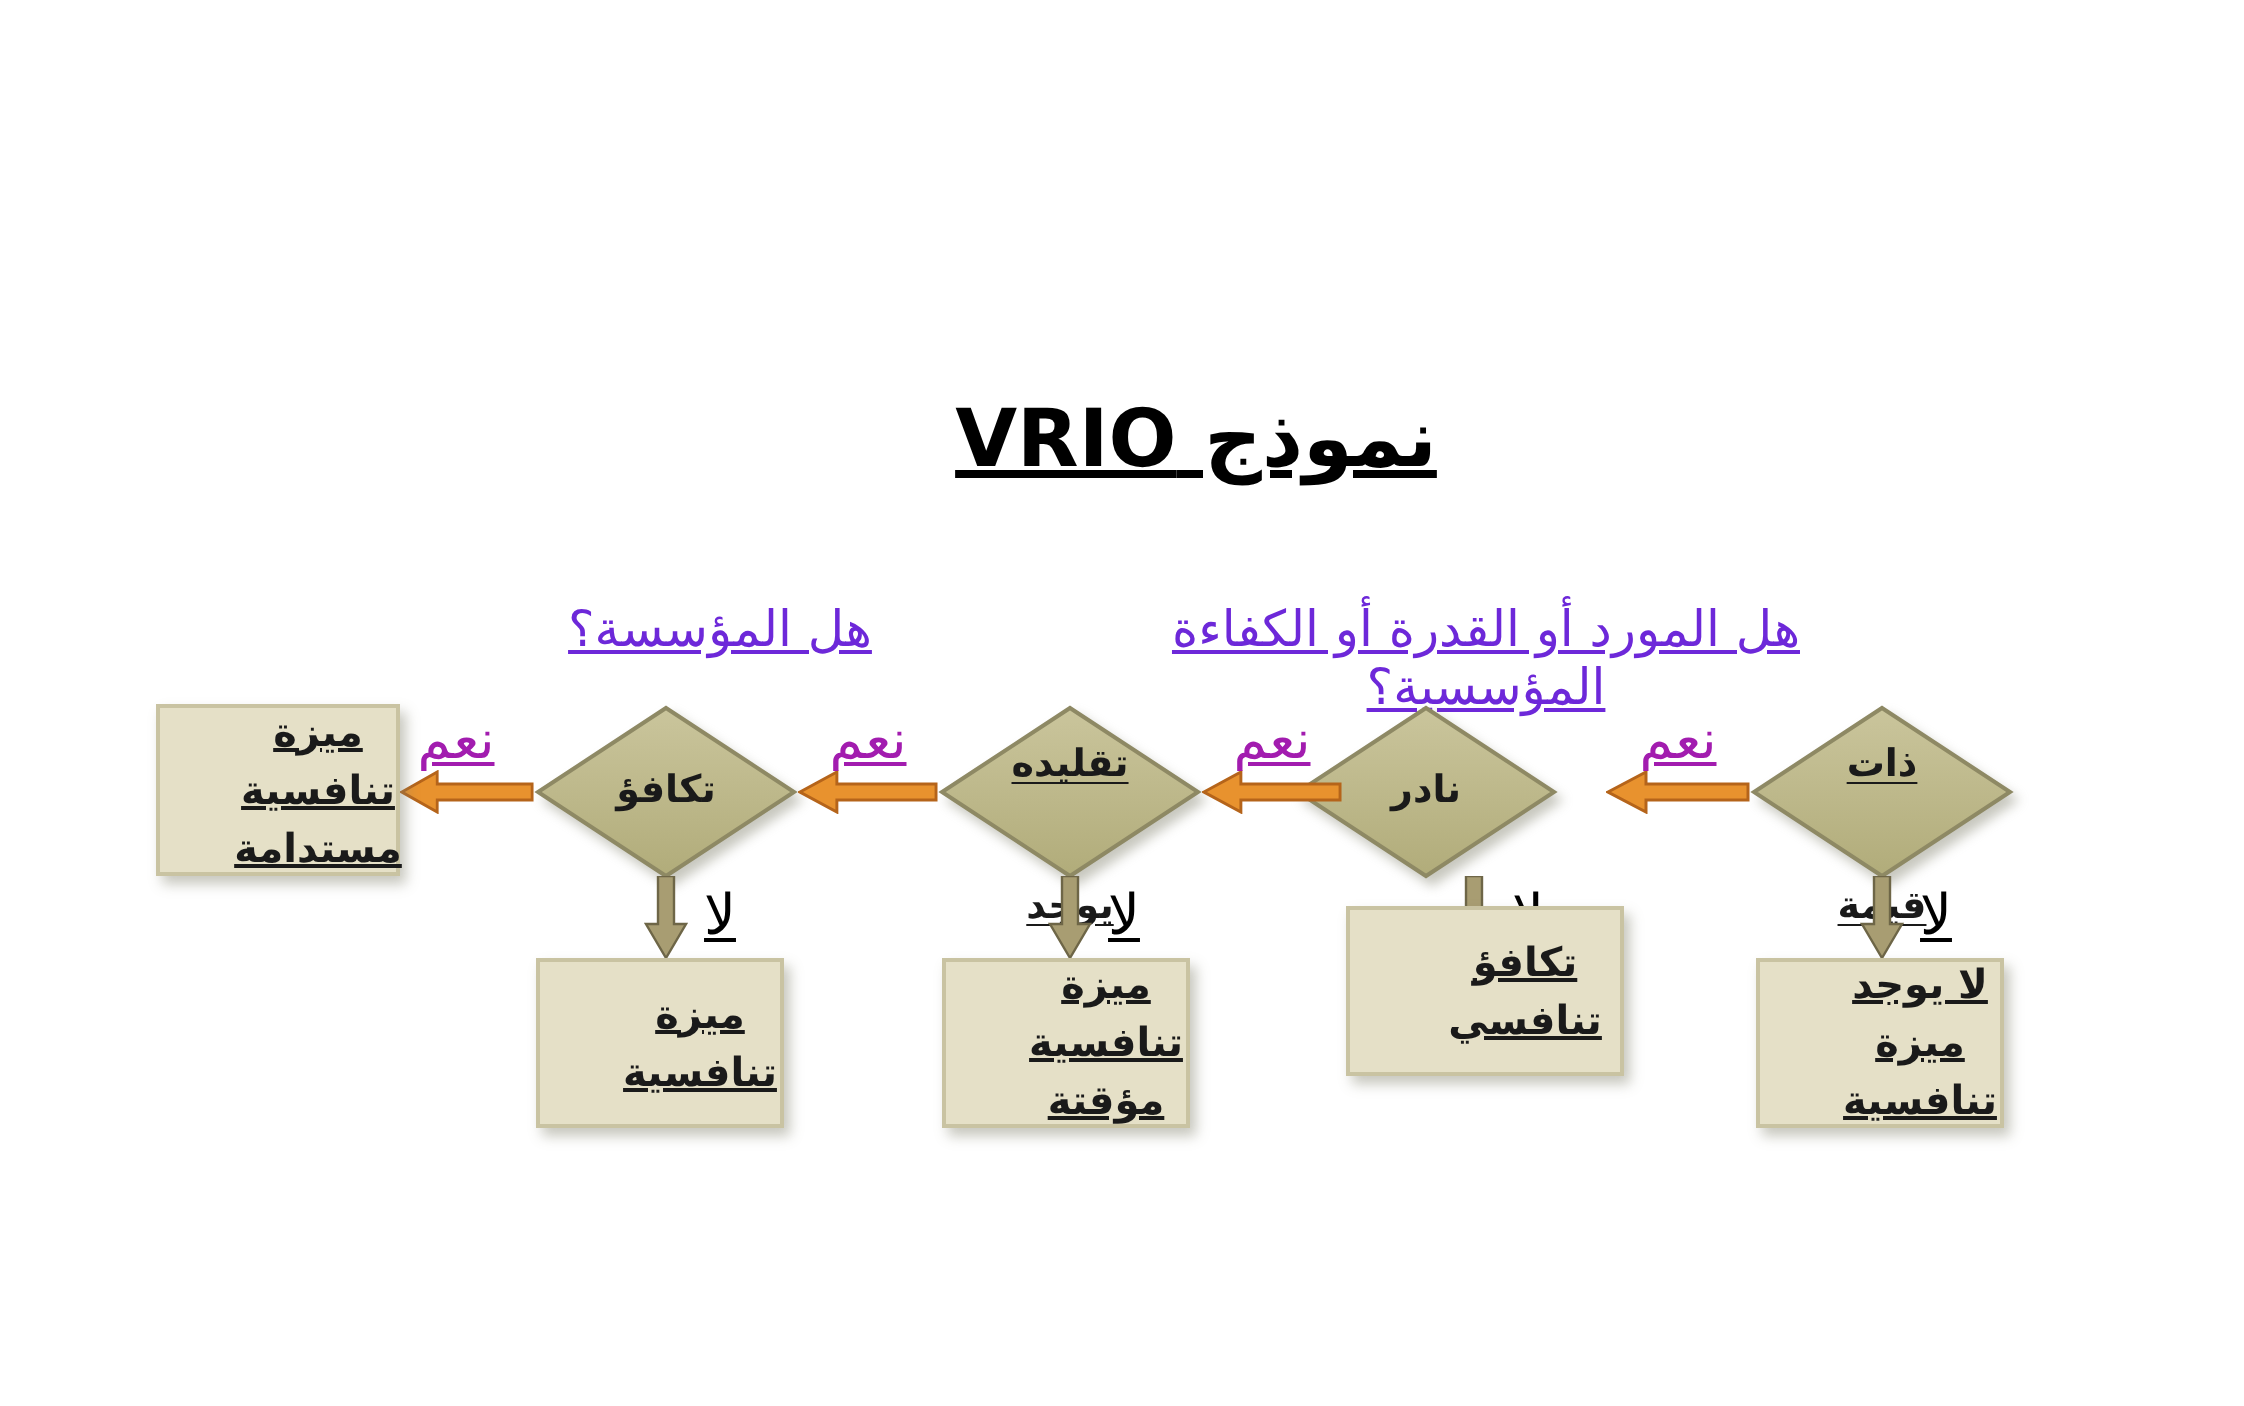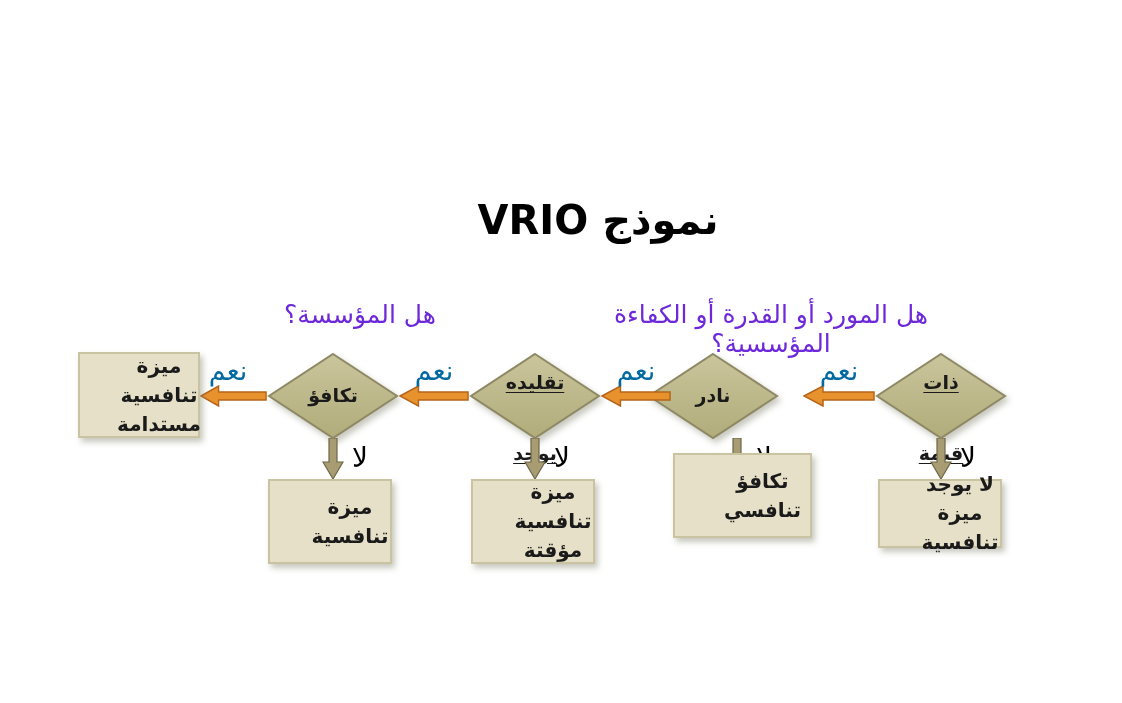--- a/index.html
+++ b/index.html
@@ -1,28 +1,28 @@
 <!DOCTYPE html>
 <html lang="ar"><head>
 <meta charset="utf-8">
 <style>
   html,body{margin:0;padding:0;}
   body{
     width:1122px;height:703px;position:relative;background:#ffffff;
     font-family:"DejaVu Sans", sans-serif;overflow:hidden;
   }
-  .abs{position:absolute;}
+  .abs{position:absolute;text-decoration:underline;}
   .title{
     top:197px;left:398px;width:400px;text-align:center;
     font-size:40px;font-weight:bold;color:#000;direction:rtl;
   }
   .question{
     top:300px;font-size:25px;color:#6d28d9;direction:rtl;text-align:center;
   }
-  .q-resource{left:566px;width:410px;}
+  .q-resource{left:538px;width:410px;}
   .q-organization{left:260px;width:200px;}
 
   .diamond{width:132px;height:88px;}
   .diamond svg{position:absolute;left:0;top:0;
     filter:drop-shadow(3px 4px 3px rgba(130,130,110,0.45));}
   .dlabel{
     position:absolute;left:0;top:0;width:100%;height:100%;
     display:flex;flex-direction:column;justify-content:center;align-items:center;
     font-size:19px;font-weight:bold;color:#1a1a1a;direction:rtl;line-height:1.35;
   }
@@ -31,21 +31,21 @@
 
   .outbox{
     background:#e5e0c7;border:2px solid #c9c3a2;box-sizing:border-box;
     display:flex;flex-direction:column;justify-content:center;align-items:center;
     font-size:20px;font-weight:bold;color:#1a1a1a;direction:rtl;line-height:1.45;
     box-shadow:3px 4px 6px rgba(130,130,110,0.45);text-align:center;padding-left:40px;
   }
   .outbox span{display:block;}
 
   .yes-label{
-    top:355px;width:80px;text-align:center;font-size:27px;color:#0369a1;
+    top:355px;width:80px;text-align:center;font-size:27px;color:#a21caf;
     direction:rtl;line-height:32px;
   }
   .no-label{
     top:441px;width:44px;text-align:center;font-size:28px;color:#000;
     direction:rtl;line-height:34px;
   }
   .harrow{top:385px;height:22px;}
   .harrow svg{display:block;width:100%;height:100%;}
   .varrow{width:22px;height:42px;top:438px;}
   .varrow svg{display:block;}
@@ -155,21 +155,21 @@
 <div class="abs no-label" style="left:946px;">لا</div>
 <div class="abs no-label" style="left:742px;">لا</div>
 <div class="abs no-label" style="left:540px;">لا</div>
 <div class="abs no-label" style="left:338px;">لا</div>
 
 <div class="abs outbox" style="left:78px;top:352px;width:122px;height:86px;">
   <span>ميزة تنافسية</span>
   <span>مستدامة</span>
 </div>
 
-<div class="abs outbox" style="left:878px;top:479px;width:124px;height:69px;">
+<div class="abs outbox" style="left:878px;top:479px;width:124px;height:85px;">
   <span>لا يوجد ميزة</span>
   <span>تنافسية</span>
 </div>
 
 <div class="abs outbox" style="left:673px;top:453px;width:139px;height:85px;">
   <span>تكافؤ تنافسي</span>
 </div>
 
 <div class="abs outbox" style="left:471px;top:479px;width:124px;height:85px;">
   <span>ميزة تنافسية</span>

